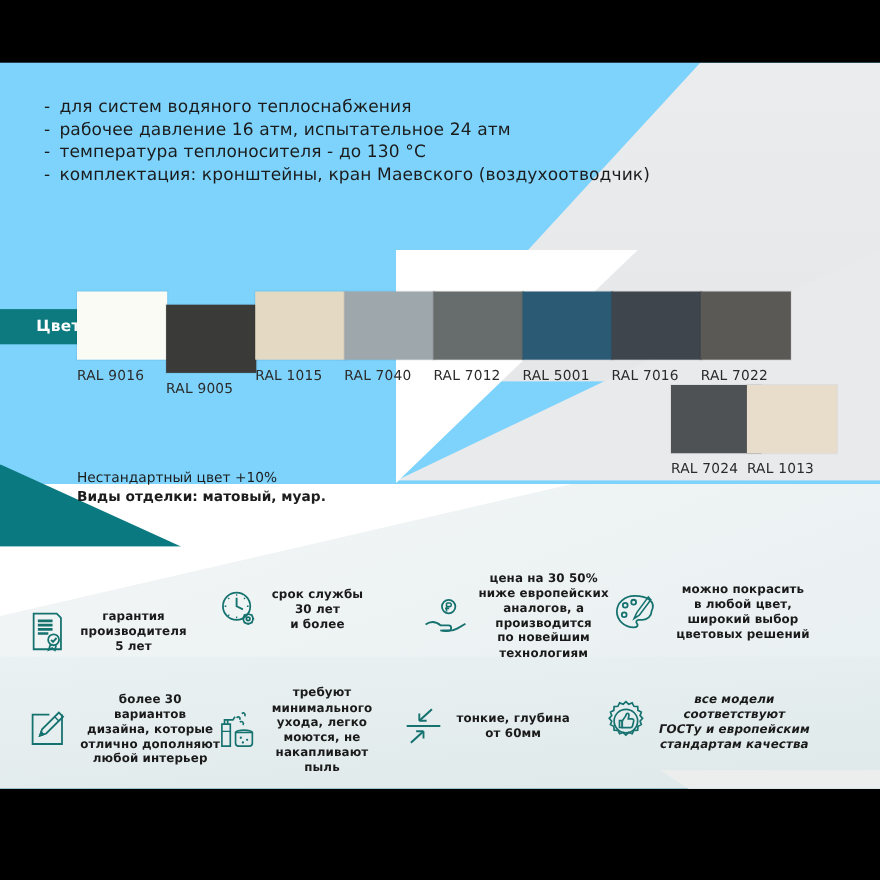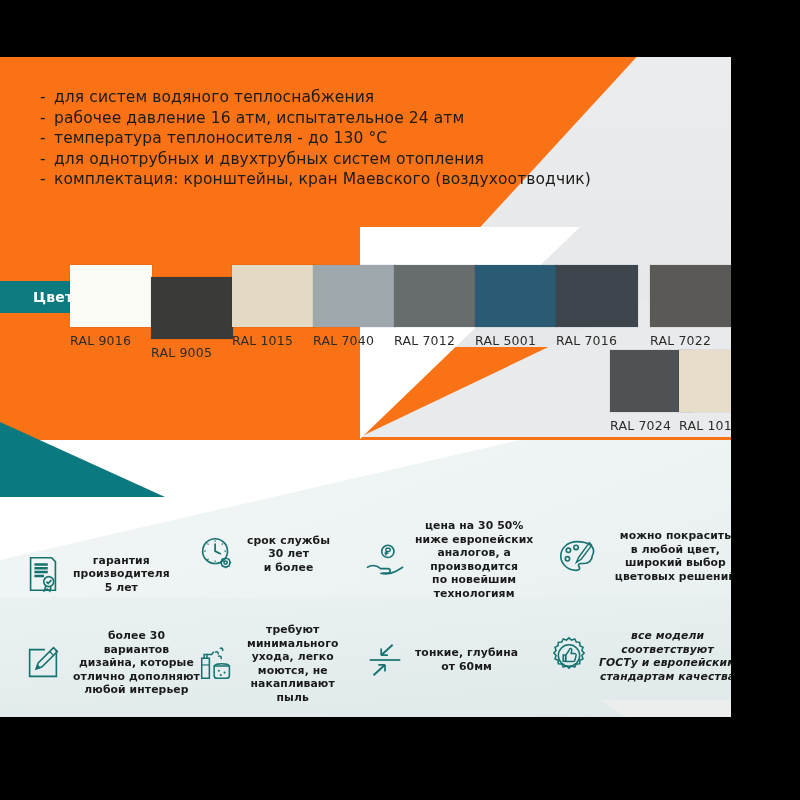--- a/index.html
+++ b/index.html
@@ -3,22 +3,22 @@
 <meta charset="utf-8">
 <style>
   html,body{margin:0;padding:0;background:#000;}
   body{font-family:"DejaVu Sans","Liberation Sans",sans-serif;}
   #page{
     position:relative;width:800px;height:800px;overflow:hidden;
     background:#000;
   }
   
   #slide{
-    position:absolute;left:0;top:57px;width:731px;height:660px;
-    background:#f97316;overflow:hidden;
+    position:absolute;left:0;top:57px;width:800px;height:660px;
+    background:#7dd3fc;overflow:hidden;
   }
   
   .shape{position:absolute;}
   #grey-diag-top{
     left:370px;top:0px;width:430px;height:290px;
     background:linear-gradient(180deg,#ebecee 0%,#e6e7e9 100%);
     clip-path:polygon(62% 0%, 100% 0%, 100% 100%, 0% 100%);
   }
   #grey-diag-mid{
     left:360px;top:170px;width:440px;height:210px;
@@ -112,21 +112,20 @@
     <div class="shape" id="white-wedge-right"></div>
     <div class="shape" id="grey-band-lower"></div>
     <div class="shape" id="grey-band-lower2"></div>
     <div class="shape" id="white-wedge-lowerleft"></div>
     <div class="shape" id="teal-tri-left"></div>
 
     <div id="spec-list">
       <div class="spec-line"><span class="dash">-</span><span>для систем водяного теплоснабжения</span></div>
       <div class="spec-line"><span class="dash">-</span><span>рабочее давление 16 атм, испытательное 24 атм</span></div>
       <div class="spec-line"><span class="dash">-</span><span>температура теплоносителя - до 130 °C</span></div>
-      <div class="spec-line"><span class="dash">-</span><span>для однотрубных и двухтрубных систем отопления</span></div>
       <div class="spec-line"><span class="dash">-</span><span>комплектация: кронштейны, кран Маевского (воздухоотводчик)</span></div>
     </div>
 
     <div id="color-banner">
       <span id="color-banner-title">Цветовая гамма</span>
     </div>
 
     <div id="swatch-row-1">
         <div class="swatch-cell" style="left: 70px; top: 208px;">
           <span class="swatch" style="background: rgb(251, 251, 246);"></span>
@@ -149,36 +148,40 @@
           <span class="swatch-label">RAL 7012</span>
         </div>
         <div class="swatch-cell" style="left: 475px; top: 208px;">
           <span class="swatch" style="background: rgb(43, 90, 117);"></span>
           <span class="swatch-label">RAL 5001</span>
         </div>
         <div class="swatch-cell" style="left: 556px; top: 208px;">
           <span class="swatch textured" style="background: rgb(63, 69, 76);"></span>
           <span class="swatch-label">RAL 7016</span>
         </div>
-        <div class="swatch-cell" style="left: 650px; top: 208px;">
+        <div class="swatch-cell" style="left: 637px; top: 208px;">
           <span class="swatch" style="background: rgb(91, 89, 86);"></span>
           <span class="swatch-label">RAL 7022</span>
         </div>
       </div>
     <div id="swatch-row-2">
         <div class="swatch-cell" style="left: 598px; top: 293px; padding-left: 12px;">
           <span class="swatch" style="background: rgb(78, 82, 85);"></span>
           <span class="swatch-label">RAL 7024</span>
         </div>
         <div class="swatch-cell" style="left: 679px; top: 293px;">
           <span class="swatch" style="background: rgb(232, 221, 203);"></span>
           <span class="swatch-label">RAL 1013</span>
         </div>
       </div>
 
+    <div id="swatch-notes">
+      <div>Нестандартный цвет +10%</div>
+      <div class="bold">Виды отделки: матовый, муар.</div>
+    </div>
 
     <div class="benefit" id="b0" style="left:22px;top:496px;width:175px;">
       <span class="ic">
         <svg viewBox="0 0 44 44" fill="none" stroke="currentColor" stroke-width="1.7">
           <path d="M9 5 h22 l4 4 v30 h-26 z"></path>
           <path d="M13 12 h14 M13 16 h14 M13 20 h14 M13 24 h10" stroke-width="2.6"></path>
           <circle cx="28" cy="30" r="5.2"></circle>
           <path d="M25.6 30 l1.8 1.9 l3.4 -3.6" stroke-width="1.8"></path>
           <path d="M25 34.5 l-1.6 5 l3.2 -1.6 l2.6 2 l1.2 -4.6"></path>
         </svg>
@@ -197,21 +200,21 @@
           <circle cx="31" cy="31" r="4.6"></circle>
           <circle cx="31" cy="31" r="1.7"></circle>
           <path d="M31 25.2 v1.4 M31 35.4 v1.4 M25.2 31 h1.4 M35.4 31 h1.4 M26.9 26.9 l1 1 M34.1 34.1 l1 1 M35.1 26.9 l-1 1 M27.9 34.1 l-1 1" stroke-width="1.4"></path>
         </svg>
       </span>
       <span class="txt">срок службы
 30 лет
 и более</span>
     </div>
 
-    <div class="benefit" id="b2" style="left:364px;top:462px;width:190px;align-items:center;">
+    <div class="benefit" id="b2" style="left:384px;top:462px;width:190px;align-items:center;">
       <span class="ic">
         <svg viewBox="0 0 44 44" fill="none" stroke="currentColor" stroke-width="1.7">
           <circle cx="25" cy="13" r="6.4"></circle>
           <path d="M23 9.6 v8 M23 13.1 h3.2 a1.8 1.8 0 0 0 0 -3.5 h-3.2 M21.5 14.9 h4" stroke-width="1.5"></path>
           <path d="M3 30 c6 -4 11 -2 14.5 1 h7.5 a2.4 2.4 0 0 1 0 4.8 h-6"></path>
           <path d="M17 35.8 c7 1.5 12 0.6 16.5 -2 l7.5 -4.4"></path>
         </svg>
       </span>
       <span class="txt">цена на 30 50%
 ниже европейских

